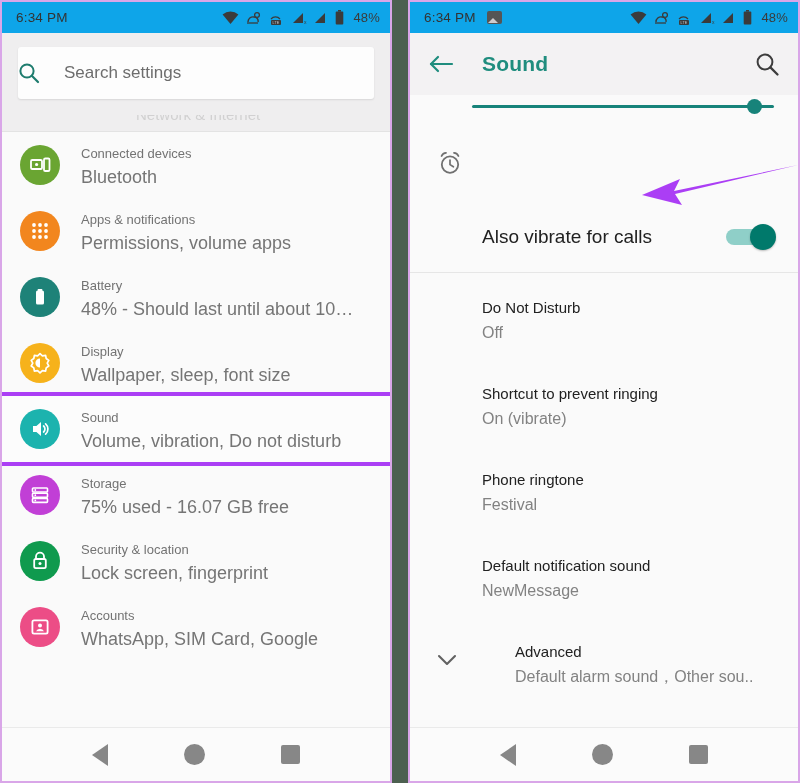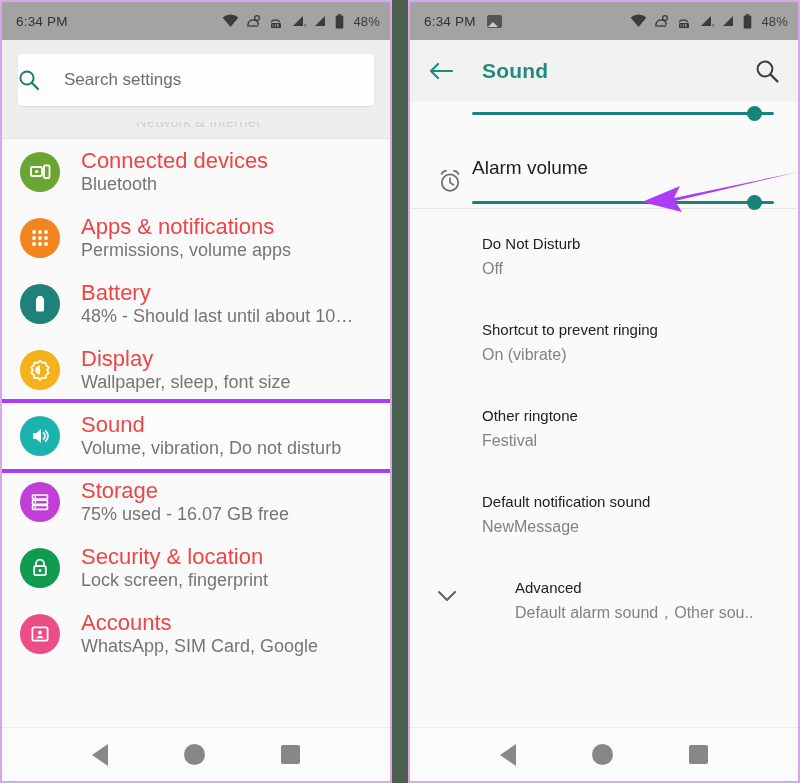--- a/index.html
+++ b/index.html
@@ -35,22 +35,22 @@
     background: #4c6050;
     height: 783px;
   }
   .phone-right {
     width: 392px;
     border: 2px solid #d9a6e8;
   }
 
   
   .statusbar {
-    height: 38px;
-    background: #a3a3a3;
+    height: 31px;
+    background: #0ea5e9;
     display: flex;
     align-items: center;
     padding: 0 10px 0 14px;
     box-sizing: border-box;
     font-size: 13px;
     color: #3b3b3b;
     letter-spacing: 0.2px;
   }
   .status-time { font-size: 13.5px; color: #333; }
   .status-photo {
@@ -134,22 +134,22 @@
     width: 40px; height: 40px;
     border-radius: 50%;
     flex: 0 0 40px;
     display: flex;
     align-items: center;
     justify-content: center;
     margin-right: 21px;
   }
   .srow-text { min-width: 0; }
   .srow-title {
-    font-size: 22px;
-    color: #ef4444;
+    font-size: 13px;
+    color: #737373;
     line-height: 25px;
     white-space: nowrap;
   }
   .srow-sub {
     font-size: 18px;
     color: #757575;
     line-height: 23px;
     white-space: nowrap;
     overflow: hidden;
     text-overflow: ellipsis;
@@ -561,43 +561,44 @@
 
       <div class="slider-row" style="padding-top:42px">
         <div class="vol-icon">
           <svg width="26" height="26" viewBox="0 0 26 26">
               <circle cx="13" cy="14.6" r="8.2" fill="none" stroke="#707070" stroke-width="1.8"></circle>
               <path d="M13 10 V14.6 L16.4 16.8" fill="none" stroke="#707070" stroke-width="1.7" stroke-linecap="round"></path>
               <path d="M4.6 6 a5 5 0 0 1 4.4-3.2" fill="none" stroke="#707070" stroke-width="1.8" stroke-linecap="round"></path>
               <path d="M21.4 6 a5 5 0 0 0-4.4-3.2" fill="none" stroke="#707070" stroke-width="1.8" stroke-linecap="round"></path>
             </svg>
         </div>
-        <div class="slider-body">
-          <div class="slider-label">Alarm volume</div>
-          <div class="slider-track">
-            <div class="slider-thumb" style="left:91%"></div>
-          </div>
-        </div>
-      </div>
-
+      </div>
+
+      <div class="vibrate-row" style="margin-top:30px">
+        <span class="vibrate-label">Also vibrate for calls</span>
+        <span class="toggle">
+          <span class="toggle-track"></span>
+          <span class="toggle-thumb"></span>
+        </span>
+      </div>
 
       <div class="section-divider"></div>
 
       <div class="pref-row" style="padding-top:22px">
         <div class="pref-title">Do Not Disturb</div>
         <div class="pref-sub">Off</div>
       </div>
 
       <div class="pref-row" style="padding-top:20px">
         <div class="pref-title">Shortcut to prevent ringing</div>
         <div class="pref-sub">On (vibrate)</div>
       </div>
 
       <div class="pref-row" style="padding-top:20px">
-        <div class="pref-title">Other ringtone</div>
+        <div class="pref-title">Phone ringtone</div>
         <div class="pref-sub">Festival</div>
       </div>
 
       <div class="pref-row" style="padding-top:20px">
         <div class="pref-title">Default notification sound</div>
         <div class="pref-sub">NewMessage</div>
       </div>
 
       <div class="pref-row has-chevron" style="padding-top:20px">
         <span class="chevron">

